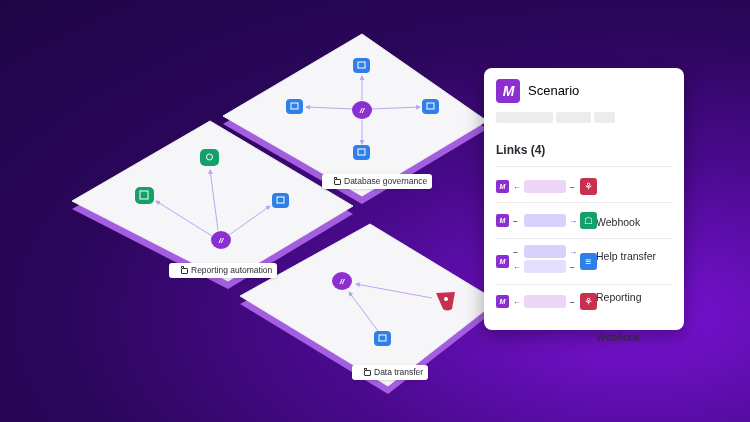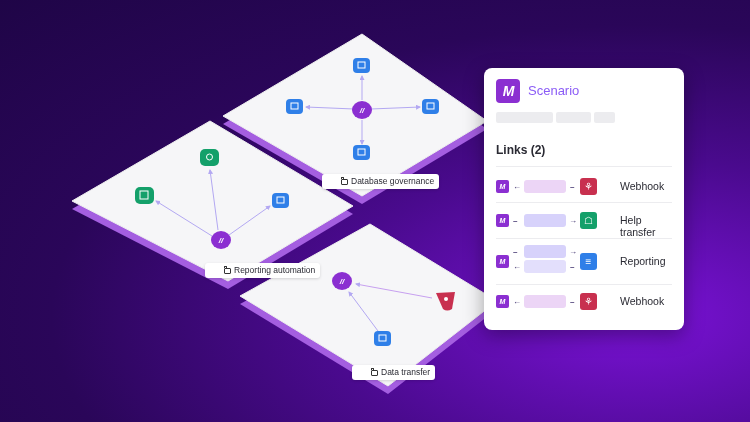--- a/index.html
+++ b/index.html
@@ -1,38 +1,38 @@
 <!DOCTYPE html>
 <html><head>
 <meta charset="utf-8">
 <style>
   html,body{margin:0;padding:0;}
   body{width:750px;height:422px;overflow:hidden;position:relative;
     background:radial-gradient(ellipse at 85% 75%, #7a12d6 0%, #4a0a8e 35%, #2a0659 65%, #1f0547 100%);
     font-family:"Liberation Sans", sans-serif;}
   #scene{position:absolute;left:0;top:0;width:750px;height:422px;}
   .tile-label{position:absolute;background:#fff;border-radius:3px;height:15px;line-height:15px;
-    font-size:8.5px;color:#2a2a33;padding:0 5px 0 19px;white-space:nowrap;
+    font-size:8.5px;color:#2a2a33;padding:0 5px 0 12px;white-space:nowrap;
     box-shadow:0 1px 3px rgba(0,0,0,.15);display:flex;align-items:center;gap:3px;}
   .folder{width:7px;height:6px;border:1.2px solid #333;border-radius:1px;position:relative;box-sizing:border-box;}
   .folder:before{content:"";position:absolute;left:-1.2px;top:-2.6px;width:3.5px;height:2px;border:1.2px solid #333;border-bottom:none;border-radius:1px 1px 0 0;box-sizing:border-box;}
   #panel{position:absolute;left:484px;top:68px;width:200px;height:262px;background:#fff;border-radius:8px;
     box-shadow:0 6px 20px rgba(0,0,0,.35);}
   .p-logo{position:absolute;left:12px;top:11px;width:24px;height:24px;border-radius:4px;background:#8b2fd1;
     color:#fff;font-weight:bold;font-style:italic;font-size:14px;line-height:24px;text-align:center;letter-spacing:-1px;}
-  .p-title{position:absolute;left:44px;top:15px;font-size:13px;color:#8b5cf6;}
+  .p-title{position:absolute;left:44px;top:15px;font-size:13px;color:#000000;}
   .skel{position:absolute;top:44px;height:11px;background:#ececef;border-radius:2px;}
   .links-h{position:absolute;left:12px;top:75px;font-size:12px;font-weight:bold;color:#2a2a33;}
   .row{position:absolute;left:12px;width:176px;border-top:1px solid #ececef;}
   .mlogo{position:absolute;left:0;width:13px;height:13px;border-radius:2px;background:#8b2fd1;color:#fff;
     font-size:7px;font-weight:bold;font-style:italic;line-height:13px;text-align:center;}
   .bar{position:absolute;height:13px;border-radius:3px;}
   .arr{position:absolute;font-size:8px;color:#3a2c6a;line-height:13px;font-weight:bold;}
   .app{position:absolute;left:84px;width:17px;height:17px;border-radius:3px;color:#fff;font-size:10px;line-height:17px;text-align:center;}
-  .app-name{position:absolute;left:124px;font-size:10.5px;color:#2a2a33;}
+  .app-name{position:absolute;left:100px;font-size:10.5px;color:#2a2a33;margin-top:36px;}
 </style>
 </head>
 <body>
 
 <svg id="scene" viewBox="0 0 750 422">
   <defs>
     <marker id="ah" markerWidth="5" markerHeight="5" refX="4" refY="2.5" orient="auto">
         <path d="M0,0 L5,2.5 L0,5 z" fill="#b3a8f2"></path>
       </marker>
   </defs>
@@ -107,36 +107,36 @@
         <ellipse cx="342" cy="281" rx="10" ry="9" fill="#8b2fd1"></ellipse>
         <text x="342" y="284" font-size="8" fill="#fff" text-anchor="middle" font-weight="bold" font-style="italic">//</text>
       </g>
   </g>
 </svg>
 
 <div class="tile-label" style="left:322px;top:174px;">
   <span class="folder"></span>
   <span>Database governance</span>
 </div>
-<div class="tile-label" style="left:169px;top:263px;margin-left:36px;">
+<div class="tile-label" style="left:169px;top:263px;">
   <span class="folder"></span>
   <span>Reporting automation</span>
 </div>
 <div class="tile-label" style="left:352px;top:365px;">
   <span class="folder"></span>
   <span>Data transfer</span>
 </div>
 
 <div id="panel">
   <div class="p-logo">M</div>
   <div class="p-title">Scenario</div>
   <div class="skel" style="left:12px;width:57px;"></div>
   <div class="skel" style="left:72px;width:35px;"></div>
   <div class="skel" style="left:110px;width:21px;"></div>
-  <div class="links-h">Links (2)</div>
+  <div class="links-h">Links (4)</div>
 
   <div class="row" style="top:98px;height:34px;">
     <div class="mlogo" style="top:13px;">M</div>
     <span class="arr" style="left:17px;top:13px;">←</span>
     <div class="bar" style="left:28px;top:13px;width:42px;background:#ecd5f6;"></div>
     <span class="arr" style="left:74px;top:13px;">–</span>
     <div class="app" style="top:11px;background:#c8304f;">⚘</div>
     <div class="app-name" style="top:13px;">Webhook</div>
   </div>
 

